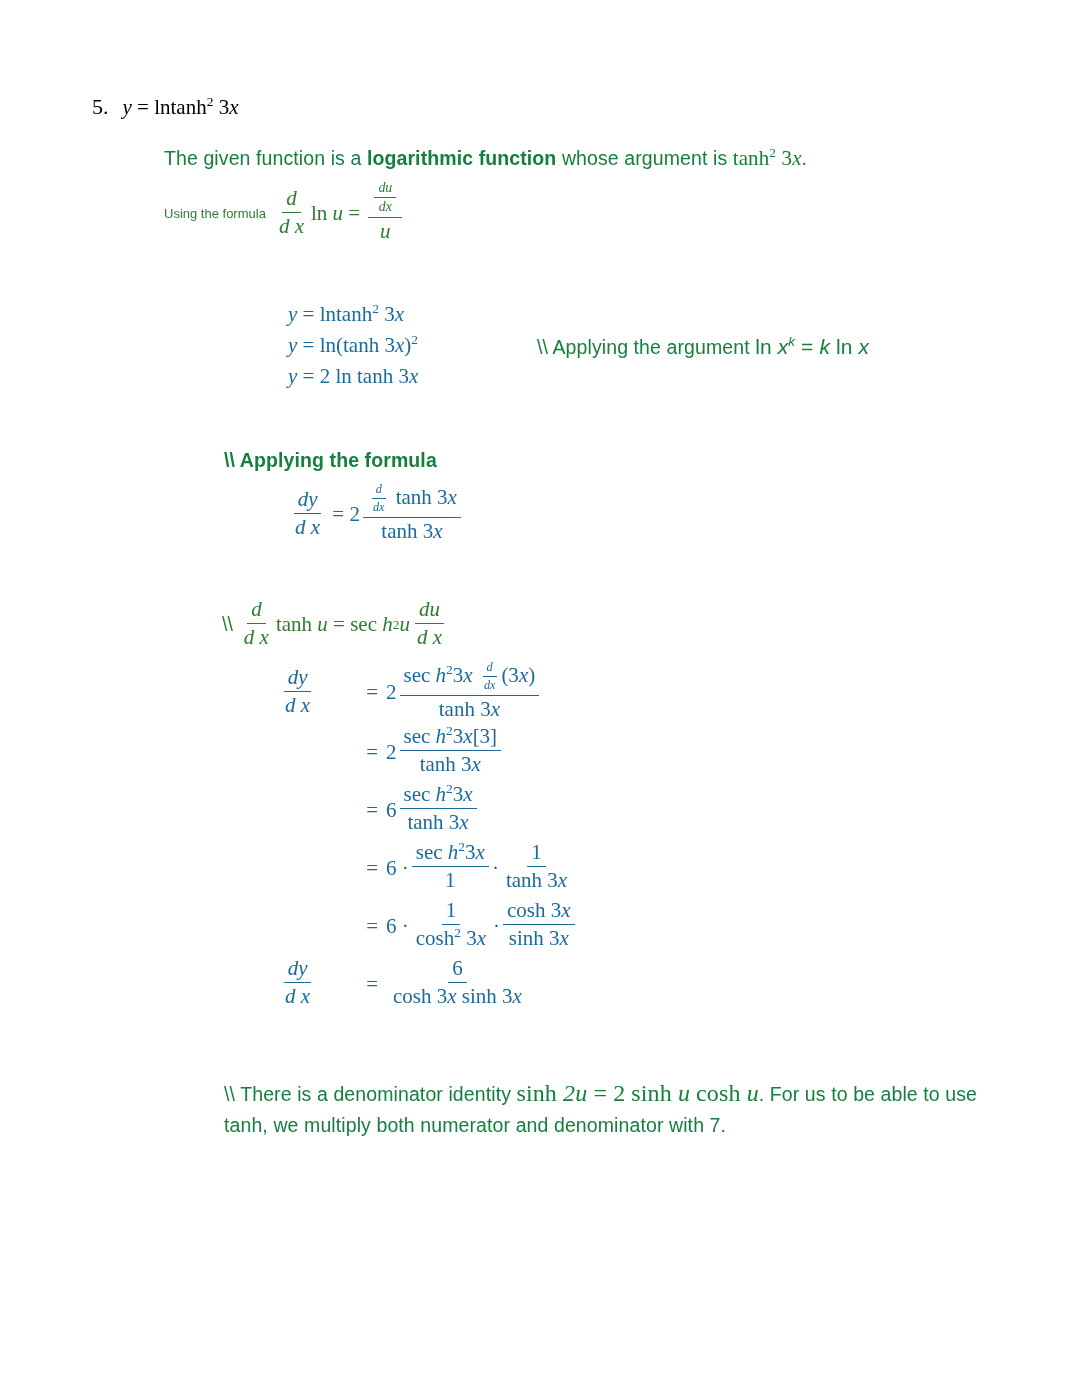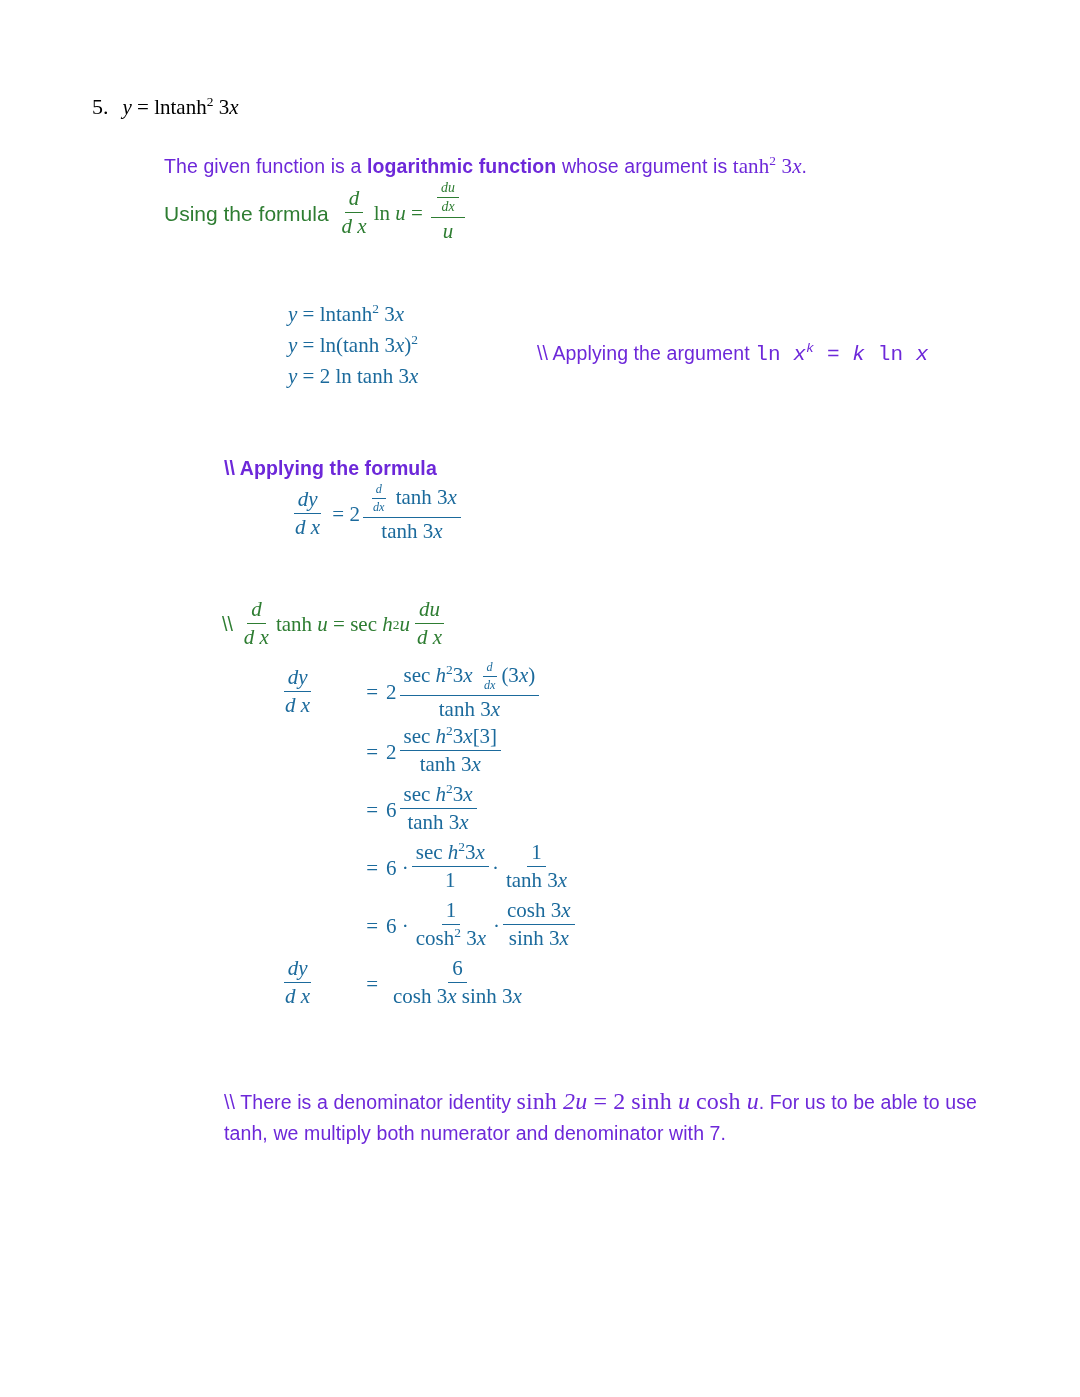--- a/index.html
+++ b/index.html
@@ -17,25 +17,24 @@
   .page {
     position: relative;
     width: 1080px;
     height: 1397px;
     background: #ffffff;
   }
 
   
   .prose {
     font-family: "Liberation Sans", sans-serif;
-    color: #6d28d9;
+    color: #15803d;
     font-size: 19.5px;
     line-height: 1.5;
     letter-spacing: 0.1px;
-    margin-top: 8px;
   }
   .prose b { font-weight: bold; }
 
   .mathser {
     font-family: "Liberation Serif", serif;
     font-size: 21px;
   }
   .mathser i, .it {
     font-style: italic;
   }
@@ -109,21 +108,21 @@
   
   #formula-line {
     left: 164px;
     top: 182px;
     display: flex;
     align-items: center;
     color: #2e7d32;
   }
   #formula-line .lead {
     font-family: "Liberation Sans", sans-serif;
-    font-size: 21px;
+    font-size: 13px;
     margin-right: 6px;
   }
   #formula-line .m {
     font-family: "Liberation Serif", serif;
     font-size: 21px;
     display: flex;
     align-items: center;
   }
 
   
@@ -142,21 +141,21 @@
     line-height: 31px;
   }
   #simplify-block .line { white-space: nowrap; }
 
   
   #note-property {
     left: 537px;
     top: 331px;
   }
   #note-property .inline-math {
-    font-family: Liberation Mono, monospace;
+    font-family: Liberation Sans, sans-serif;
     font-size: 21px;
   }
 
   
   #note-applying {
     left: 224px;
     top: 446px;
     font-weight: bold;
   }
 

